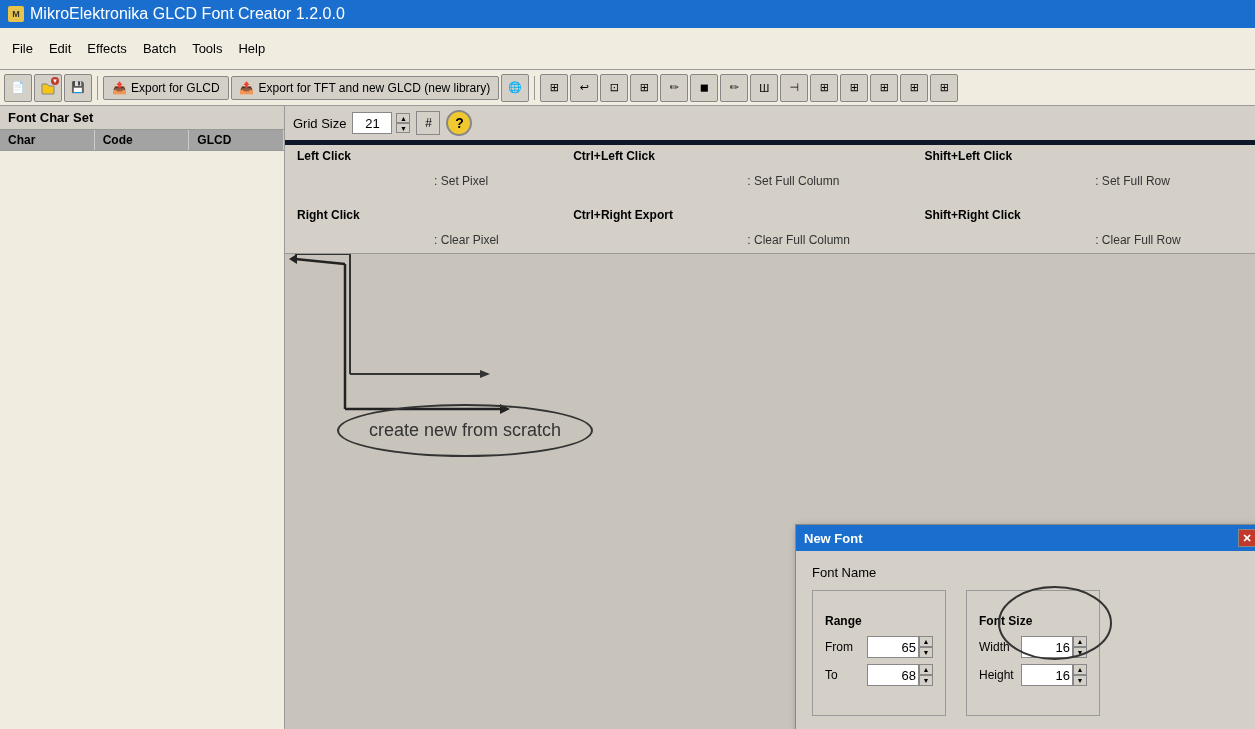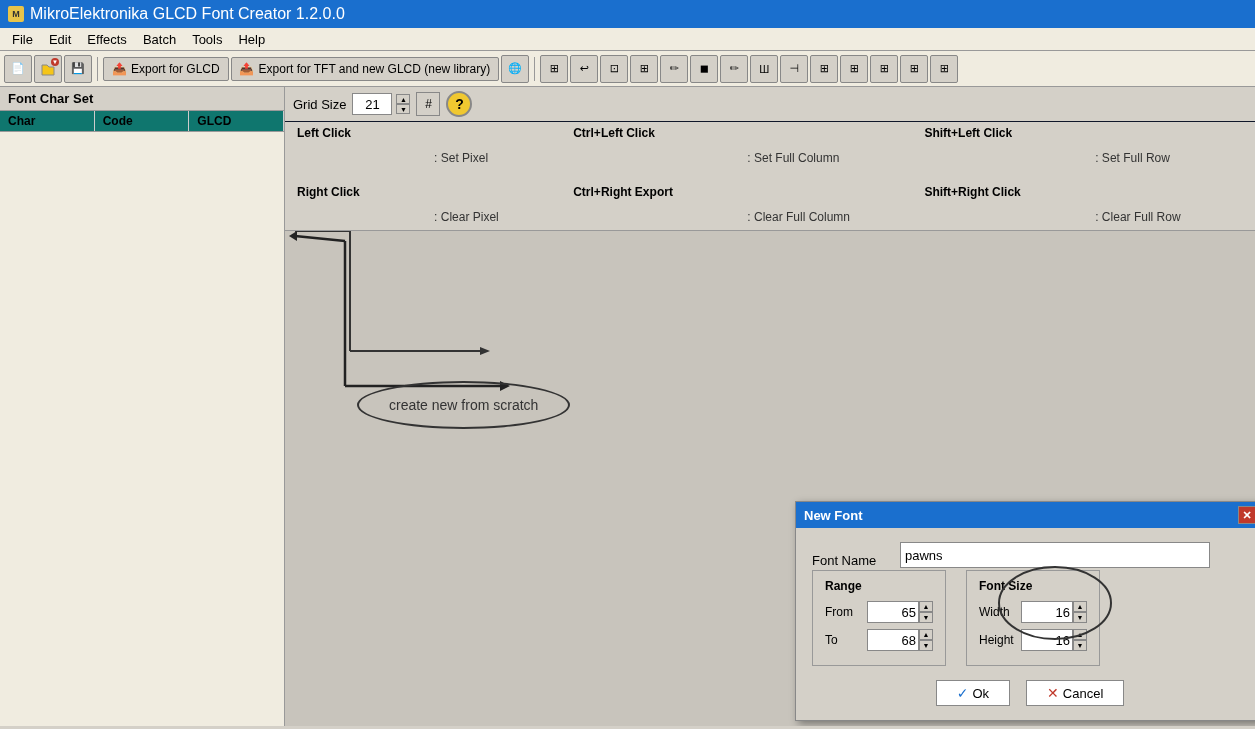--- a/index.html
+++ b/index.html
@@ -28,21 +28,21 @@
       background: #e8c44a;
       border-radius: 2px;
       display: flex; align-items: center; justify-content: center;
       font-size: 9px; font-weight: bold; color: #333;
     }
     #title-bar .title-text { font-size: 16px; }
 
     
     #menu-bar {
       background: #f0ece0;
-      height: 23px;
+      height: 42px;
       display: flex;
       align-items: center;
       padding: 0 4px;
       border-bottom: 1px solid #999;
     }
     .menu-item {
       padding: 2px 8px;
       cursor: pointer;
       font-size: 13px;
     }
@@ -99,21 +99,21 @@
     }
     #left-panel-title {
       background: #d4d0c8;
       padding: 4px 8px;
       font-weight: bold;
       font-size: 13px;
       border-bottom: 1px solid #999;
     }
     #left-panel-headers {
       display: flex;
-      background: #0f766e;
+      background: #a3a3a3;
       border-bottom: 1px solid #999;
     }
     .left-col-header {
       padding: 3px 8px;
       font-size: 12px;
       font-weight: bold;
       border-right: 1px solid #ccc;
       flex: 1;
     }
 
@@ -126,21 +126,21 @@
       flex-direction: column;
     }
 
     
     #grid-controls {
       background: #d4d0c8;
       padding: 4px 8px;
       display: flex;
       align-items: center;
       gap: 6px;
-      border-bottom: 1px solid #0f172a;
+      border-bottom: 5px solid #0f172a;
     }
     .grid-label { font-size: 13px; }
     .grid-input {
       width: 40px; height: 22px;
       border: 1px solid #888;
       text-align: center;
       font-size: 13px;
       background: white;
     }
     .spin-btn {
@@ -199,25 +199,25 @@
       position: absolute;
       top: 0; left: 0;
       width: 100%; height: 100%;
       pointer-events: none;
     }
 
     
     #create-bubble {
       position: absolute;
       top: 150px;
-      left: 72px;
+      left: 52px;
       border: 2px solid #333;
       border-radius: 50%;
       padding: 14px 30px;
-      font-size: 14px;
+      font-size: 18px;
       color: #333;
       background: transparent;
       white-space: nowrap;
     }
 
     
     #new-font-dialog {
       position: absolute;
       top: 270px;
       left: 510px;
@@ -244,22 +244,22 @@
       display: flex; align-items: center; justify-content: center;
       font-size: 11px;
       cursor: pointer;
       color: white;
     }
     #dialog-body {
       padding: 14px 16px;
     }
     .dialog-row {
       display: flex;
-      align-items: flex-end;
-      margin-bottom: 2px;
+      align-items: flex-start;
+      margin-bottom: 10px;
       gap: 8px;
     }
     .dialog-label {
       font-size: 13px;
       min-width: 80px;
     }
     .dialog-input {
       height: 26px;
       border: 1px solid #888;
       background: white;
@@ -269,21 +269,21 @@
     .font-name-input {
       width: 310px;
     }
     .dialog-group {
       display: flex;
       gap: 20px;
       margin-bottom: 10px;
     }
     .dialog-group-box {
       border: 1px solid #999;
-      padding: 8px 12px;
+      padding: 23px 12px;
       background: #d4d0c8;
     }
     .dialog-group-title {
       font-size: 12px;
       font-weight: bold;
       margin-bottom: 8px;
     }
     .dialog-field-row {
       display: flex;
       align-items: center;
@@ -485,21 +485,20 @@
 
       <div id="new-font-dialog">
         <div id="dialog-title-bar">
           <span>New Font</span>
           <div id="dialog-close">✕</div>
         </div>
         <div id="dialog-body">
 
           <div class="dialog-row">
             <span class="dialog-label">Font Name</span>
-            <input type="text" class="dialog-input font-name-input" value="pawns" style="">
           </div>
 
           <div class="dialog-group">
 
             <div class="dialog-group-box">
               <div class="dialog-group-title">Range</div>
               <div class="dialog-field-row">
                 <span class="field-label">From</span>
                 <div class="num-input-container">
                   <input type="text" class="num-input" value="65" style="">

